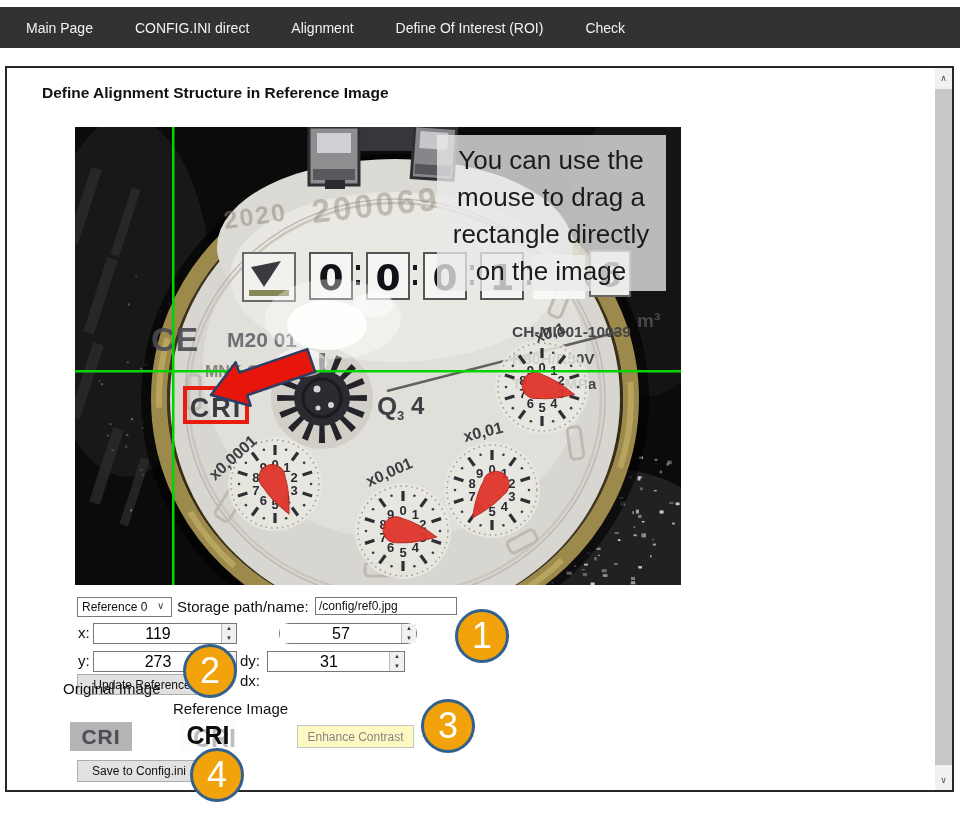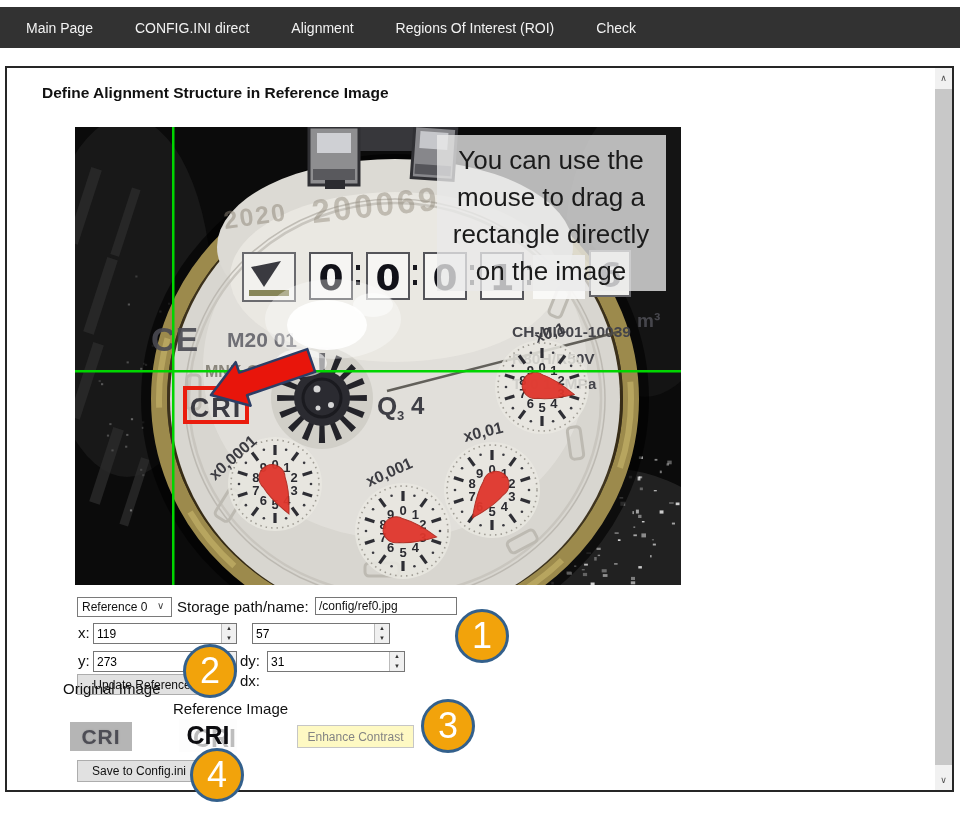--- a/index.html
+++ b/index.html
@@ -29,21 +29,21 @@
 
   
   .ctl-label{position:absolute;font-size:15px;color:#111;white-space:nowrap;}
   select.ref-select{position:absolute;left:70px;top:529px;width:95px;height:20px;font-size:12px;
       font-family:"Liberation Sans",sans-serif;border:1px solid #7a7a7a;background:#fff;border-radius:0;
       -webkit-appearance:none;appearance:none;padding:0 16px 0 4px;color:#111;}
   .select-chevron{position:absolute;left:150px;top:532px;font-size:10px;color:#444;pointer-events:none;}
   input.txt{position:absolute;border:1px solid #767676;font-size:12px;font-family:"Liberation Sans",sans-serif;
       padding:0 2px 0 3px;color:#111;background:#fff;}
   .num-wrap{position:absolute;height:19px;border:1px solid #767676;background:#fff;display:flex;}
-  .num-wrap input{border:0;outline:0;flex:1;font-size:12px;font-family:"Liberation Sans",sans-serif;padding-left:3px;min-width:0;}
+  .num-wrap input{border:0;outline:0;flex:1;font-size:16px;font-family:"Liberation Sans",sans-serif;padding-left:3px;min-width:0;text-align:center;}
   .spin{width:14px;display:flex;flex-direction:column;border-left:1px solid #bbb;}
   .spin div{flex:1;background:#f0f0f0;color:#333;font-size:6px;line-height:8px;text-align:center;cursor:pointer;}
   .btn{position:absolute;background:#e1e1e1;border:1px solid #adadad;font-size:12px;
        font-family:"Liberation Sans",sans-serif;color:#111;cursor:pointer;}
   .btn.disabled{background:#fef9c3;border-color:#c6c6c6;color:#848484;}
 
   
   .preview1{position:absolute;left:63px;top:654px;width:62px;height:29px;background:#b5b5b5;
             display:flex;align-items:center;justify-content:center;font-weight:bold;font-size:21px;
             color:#4d4d55;letter-spacing:1px;text-shadow:0 0 2px #9a9a9a;}
@@ -61,21 +61,21 @@
 </head>
 <body>
 
 <div id="app">
 
   <nav class="navbar">
     <ul>
       <li>Main Page</li>
       <li>CONFIG.INI direct</li>
       <li>Alignment</li>
-      <li>Regions Of Interest (ROI)</li>
+      <li>Define Of Interest (ROI)</li>
       <li>Check</li>
     </ul>
   </nav>
 
   <div class="frame">
     <div class="frame-content">
 
       <div class="page-title">Define Alignment Structure in Reference Image</div>
 
       <div class="meter-wrap">
@@ -464,21 +464,21 @@
 
       <span class="ctl-label" style="left:71px;top:556px;">x:</span>
       <div class="num-wrap" style="left:86px;top:555px;width:142px;">
         <input value="119" style="">
         <div class="spin">
             <div>▲</div>
             <div>▼</div>
           </div>
       </div>
       <span class="ctl-label" style="left:233px;top:556px;margin-top:48px;">dx:</span>
-      <div class="num-wrap" style="left:245px;top:555px;width:136px;">
+      <div class="num-wrap" style="left:272px;top:555px;width:136px;border-radius:10px;">
         <input value="57" style="">
         <div class="spin">
             <div>▲</div>
             <div>▼</div>
           </div>
       </div>
 
       <span class="ctl-label" style="left:71px;top:584px;">y:</span>
       <div class="num-wrap" style="left:86px;top:583px;width:142px;">
         <input value="273" style="">

